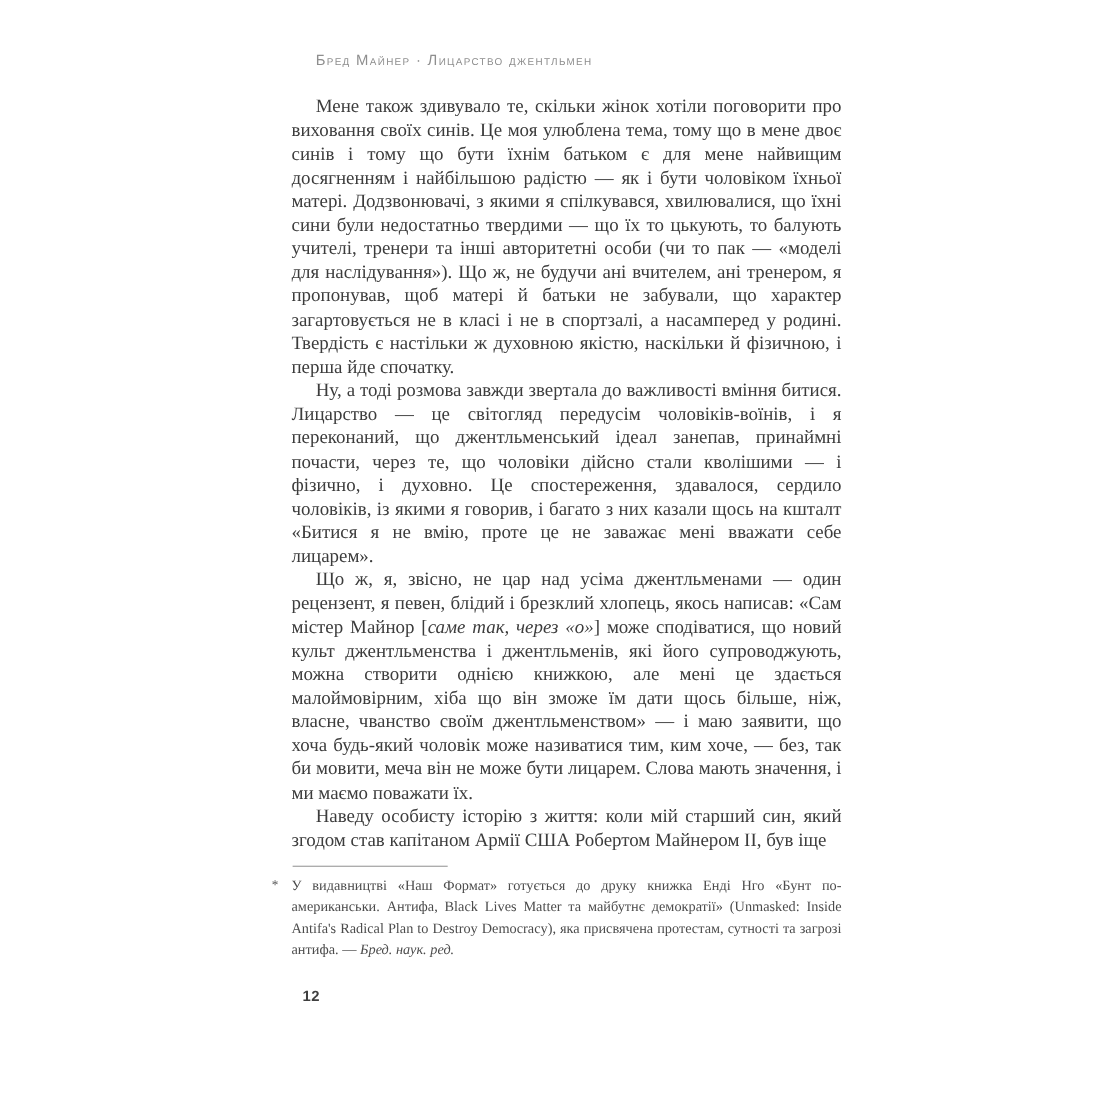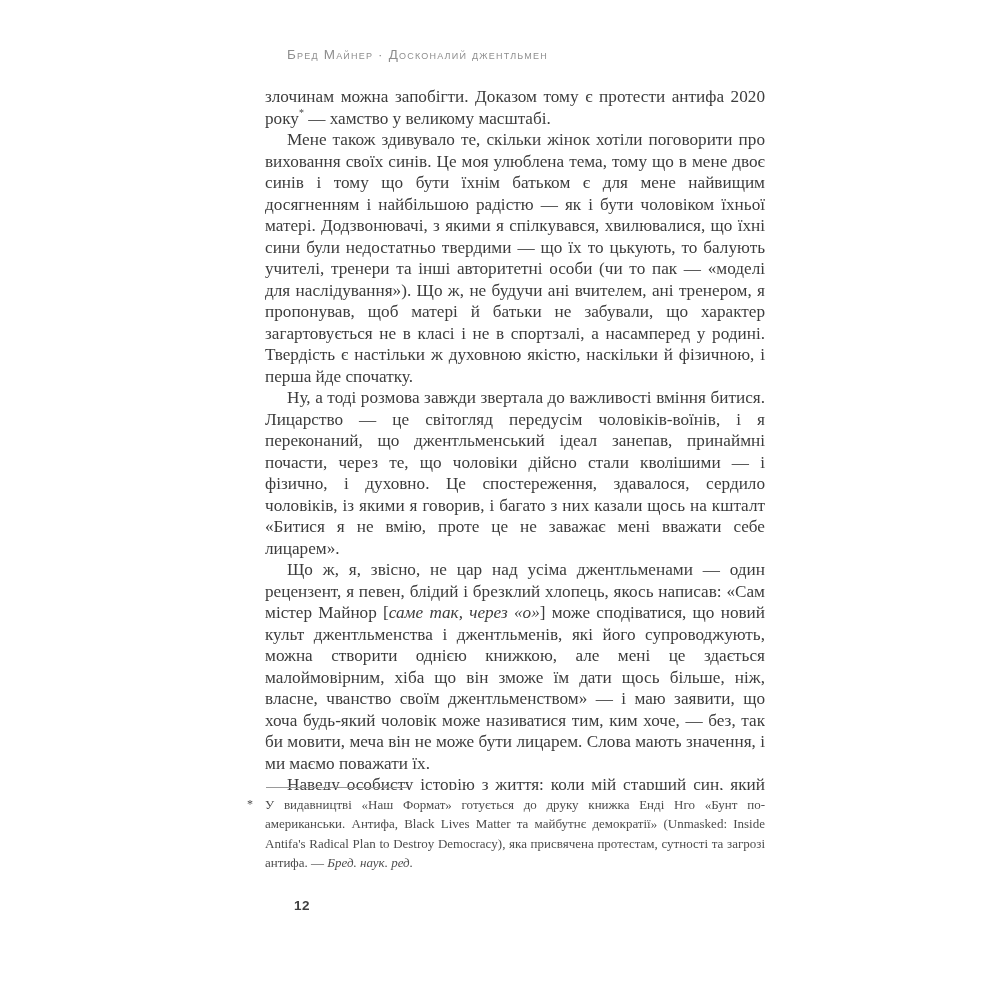--- a/index.html
+++ b/index.html
@@ -64,38 +64,37 @@
     flex: none;
     width: 18px;
     font-size: 12px;
   }
   .fn-text {
     flex: 1;
     text-align: justify;
   }
   .page-number {
     position: absolute;
-    left: 294px;
+    left: 275px;
     top: 898px;
     font-family: "Liberation Sans", sans-serif;
     font-size: 13.5px;
     font-weight: bold;
     letter-spacing: 0.5px;
     color: #3f3f3f;
   }
 </style>
 </head>
 <body>
 
 <div class="page" style="background: rgb(255, 255, 255);">
 
-  <div class="running-head" style="color: rgb(142, 142, 142);">Бред Майнер · Досконалий джентльмен</div>
+  <div class="running-head" style="color: rgb(142, 142, 142);">Бред Майнер · Лицарство джентльмен</div>
 
   <div class="body-column" style="color: rgb(60, 60, 60);">
-      <p class="para"><span>злочинам можна запобігти. Доказом тому є протести антифа 2020 року</span><sup>*</sup><span> — хамство у великому масштабі.</span></p>
       <p class="para indent"><span>Мене також здивувало те, скільки жінок хотіли поговорити про виховання своїх синів. Це моя улюблена тема, тому що в мене двоє синів і тому що бути їхнім батьком є для мене найвищим досягненням і найбільшою радістю — як і бути чоловіком їхньої матері. Додзвонювачі, з якими я спілкувався, хвилювалися, що їхні сини були недостатньо твердими — що їх то цькують, то балують учителі, тренери та інші авторитетні особи (чи то пак — «моделі для наслідування»). Що ж, не будучи ані вчителем, ані тренером, я пропонував, щоб матері й батьки не забували, що характер загартовується не в класі і не в спортзалі, а насамперед у родині. Твердість є настільки ж духовною якістю, наскільки й фізичною, і перша йде спочатку.</span></p>
       <p class="para indent"><span>Ну, а тоді розмова завжди звертала до важливості вміння битися. Лицарство — це світогляд передусім чоловіків-воїнів, і я переконаний, що джентльменський ідеал занепав, принаймні почасти, через те, що чоловіки дійсно стали кволішими — і фізично, і духовно. Це спостереження, здавалося, сердило чоловіків, із якими я говорив, і багато з них казали щось на кшталт «Битися я не вмію, проте це не заважає мені вважати себе лицарем».</span></p>
       <p class="para indent"><span>Що ж, я, звісно, не цар над усіма джентльменами — один рецензент, я певен, блідий і брезклий хлопець, якось написав: «Сам містер Майнор [</span><i>саме так, через «о»</i><span>] може сподіватися, що новий культ джентльменства і джентльменів, які його супроводжують, можна створити однією книжкою, але мені це здається малоймовірним, хіба що він зможе їм дати щось більше, ніж, власне, чванство своїм джентльменством» — і маю заявити, що хоча будь-який чоловік може називатися тим, ким хоче, — без, так би мовити, меча він не може бути лицарем. Слова мають значення, і ми маємо поважати їх.</span></p>
       <p class="para indent"><span>Наведу особисту історію з життя: коли мій старший син, який згодом став капітаном Армії США Робертом Майнером II, був іще</span></p>
     </div>
 
   <div class="footnote-rule" style="background: rgb(154, 154, 154);"></div>
 
   <div class="footnote" style="color: rgb(76, 76, 76);">
     <span class="fn-marker">*</span>

